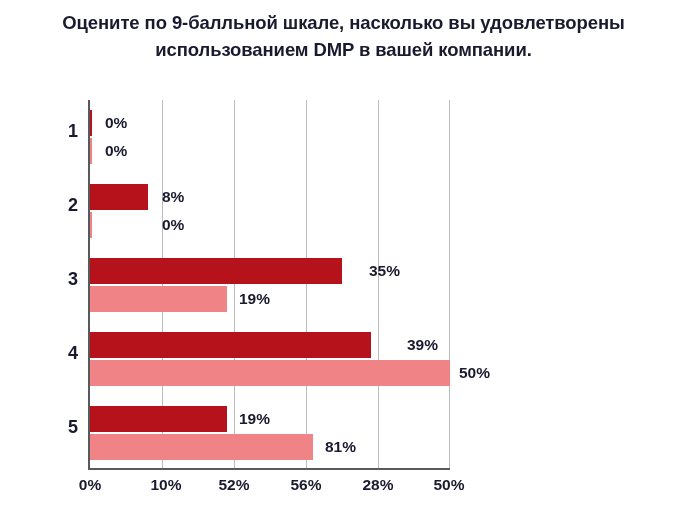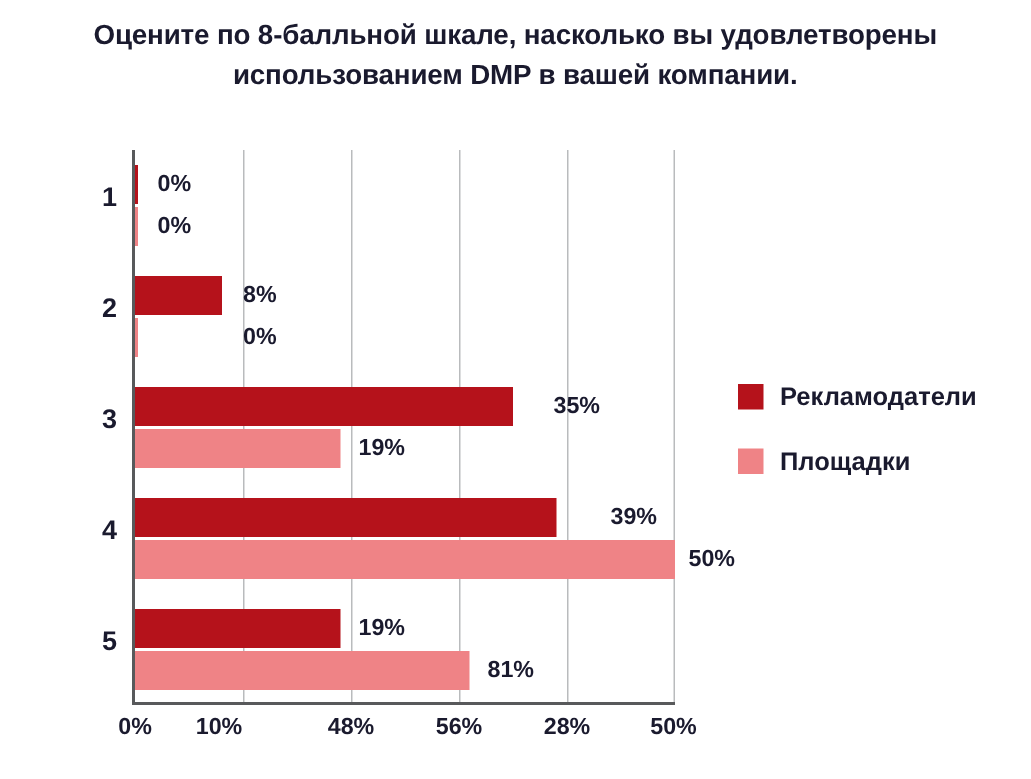--- a/index.html
+++ b/index.html
@@ -111,21 +111,21 @@
     color: #1a1a2e;
     white-space: nowrap;
     line-height: 1;
   }
 </style>
 </head>
 <body>
 
 <div id="chart-root">
 
-  <div class="chart-title">Оцените по 8-балльной шкале, насколько вы удовлетворены использованием DMP в вашей компании.</div>
+  <div class="chart-title">Оцените по 9-балльной шкале, насколько вы удовлетворены использованием DMP в вашей компании.</div>
 
   <div class="plot-area">
 
     <div class="gridline" style="left:72px;"></div>
     <div class="gridline" style="left:144px;"></div>
     <div class="gridline" style="left:216px;"></div>
     <div class="gridline" style="left:288px;"></div>
     <div class="gridline" style="left:359px;"></div>
 
     <div class="cat-label" style="top:22px;">1</div>
@@ -152,31 +152,21 @@
     <div class="bar pub" style="left:0px; top:260px; width:360px;"></div>
     <div class="bar-label" style="left:369px; top:265px;">50%</div>
 
     <div class="cat-label" style="top:318px;">5</div>
     <div class="bar adv" style="left:0px; top:306px; width:137px;"></div>
     <div class="bar-label" style="left:149px; top:311px;">19%</div>
     <div class="bar pub" style="left:0px; top:334px; width:223px;"></div>
     <div class="bar-label" style="left:235px; top:339px;">81%</div>
 
     <div class="xtick" style="left:0px;">0%</div>
-    <div class="xtick" style="left:56px;">10%</div>
-    <div class="xtick" style="left:144px;">48%</div>
+    <div class="xtick" style="left:76px;">10%</div>
+    <div class="xtick" style="left:144px;">52%</div>
     <div class="xtick" style="left:216px;">56%</div>
     <div class="xtick" style="left:288px;">28%</div>
     <div class="xtick" style="left:359px;">50%</div>
   </div>
 
-  <div class="legend">
-    <div class="legend-row">
-      <span class="legend-swatch" style="background:#b5121b;"></span>
-      <span class="legend-label">Рекламодатели</span>
-    </div>
-    <div class="legend-row">
-      <span class="legend-swatch" style="background:#ef8386;"></span>
-      <span class="legend-label">Площадки</span>
-    </div>
-  </div>
 
 </div>
 
 </body></html>

